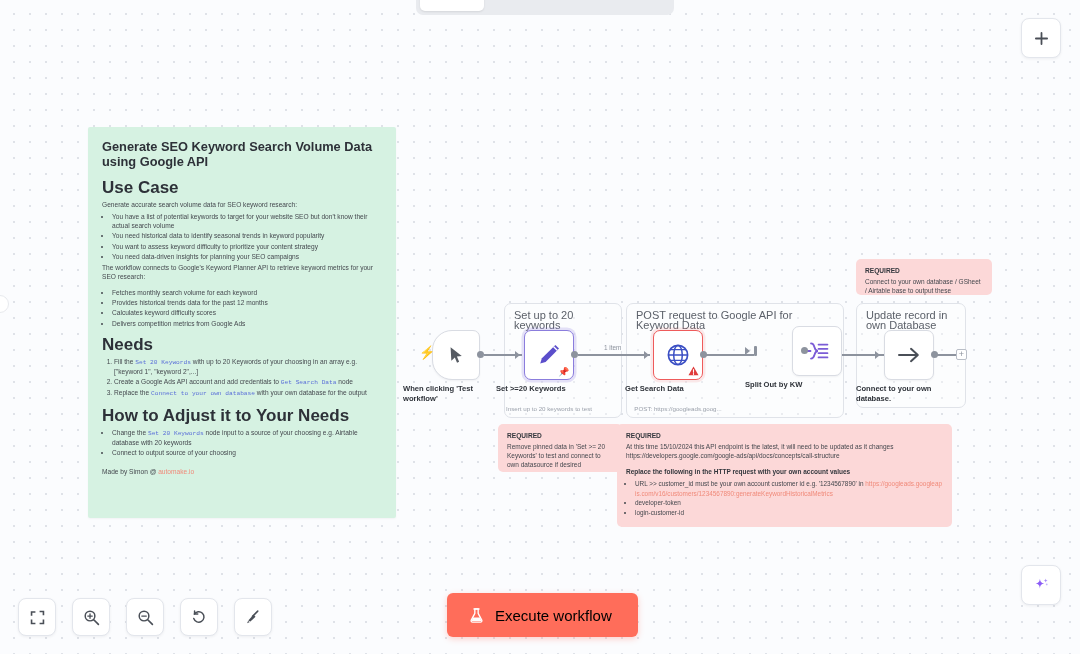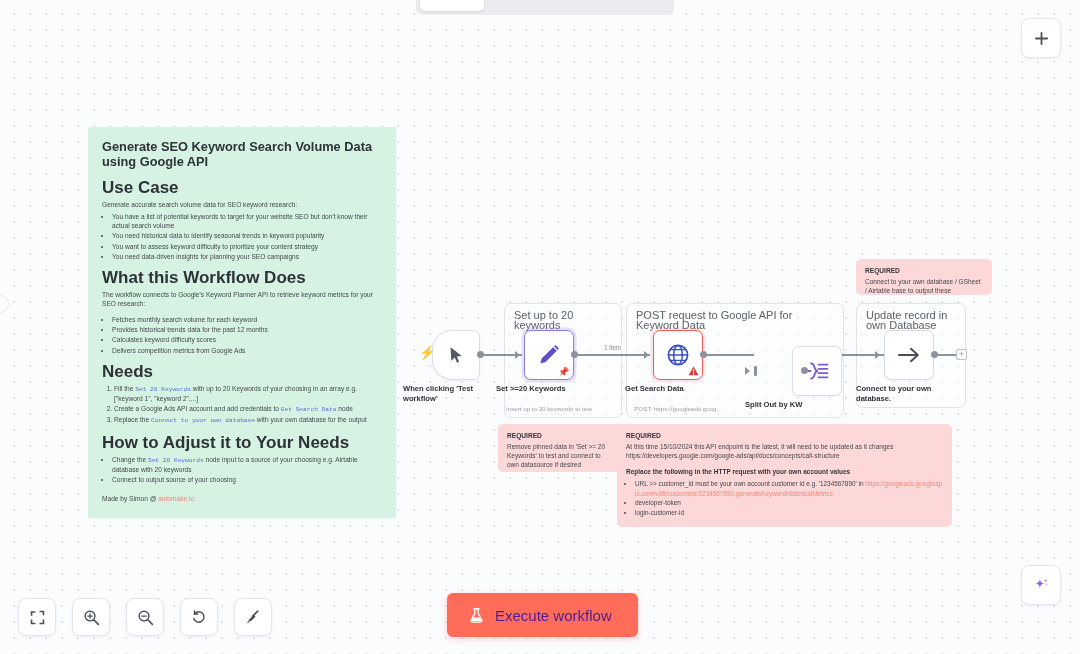--- a/index.html
+++ b/index.html
@@ -57,21 +57,21 @@
     position: absolute; left: 18px; bottom: 18px;
     display: flex; gap: 16px;
   }
   #canvas-toolbar .sq-btn { position: relative; left: auto; bottom: auto; width: 38px; height: 38px; }
 
   
   #execute-workflow-button {
     position: absolute; left: 447px; bottom: 17px;
     height: 44px; padding: 0 26px 0 22px;
     background: #ff6d5a;
-    color: #4c1d95;
+    color: #000000;
     border: none; border-radius: 6px;
     display: flex; align-items: center; gap: 11px;
     font-size: 15px; font-family: "Liberation Sans", sans-serif;
     box-shadow: 0 2px 6px rgba(255,109,90,.30);
     cursor: pointer;
   }
 
   
   #sticky-overview {
     position: absolute; left: 88px; top: 127px;
@@ -277,21 +277,20 @@
 
     <h2>Use Case</h2>
     <p>Generate accurate search volume data for SEO keyword research:</p>
     <ul>
       <li>You have a list of potential keywords to target for your website SEO but don't know their actual search volume</li>
       <li>You need historical data to identify seasonal trends in keyword popularity</li>
       <li>You want to assess keyword difficulty to prioritize your content strategy</li>
       <li>You need data-driven insights for planning your SEO campaigns</li>
     </ul>
 
-    <h2>What this Workflow Does</h2>
     <p>The workflow connects to Google's Keyword Planner API to retrieve keyword metrics for your SEO research:</p>
     <ul style="margin-top:7px">
       <li>Fetches monthly search volume for each keyword</li>
       <li>Provides historical trends data for the past 12 months</li>
       <li>Calculates keyword difficulty scores</li>
       <li>Delivers competition metrics from Google Ads</li>
     </ul>
 
     <h2>Needs</h2>
     <ol>
@@ -379,21 +378,21 @@
       <svg class="warn-badge" width="11" height="10" viewBox="0 0 12 11" style="position:absolute;right:3px;bottom:3px;">
         <path d="M6 0.6 11.5 10.3H0.5z" fill="#e03c3c"></path>
         <path d="M6 3.8v3.1M6 8.3v.9" stroke="#fff" stroke-width="1.2" stroke-linecap="round"></path>
       </svg>
     </div>
     <div class="node-label">Get Search Data</div>
     <div class="node-sublabel">POST: https://googleads.goog...</div>
     <div class="dot-out" style="left:47px; top:21px;"></div>
   </div>
 
-  <div class="node" style="left:754px; top:346px;padding-left:38px;">
+  <div class="node" style="left:754px; top:326px;padding-left:38px;">
     <div class="arrow-in" style="left:-9px; top:21px;"></div>
     <div class="node-box">
       <svg width="26" height="24" viewBox="0 0 26 24">
         <path d="M2 12h4.5" stroke="#7b5cd6" stroke-width="1.8" stroke-linecap="round"></path>
         <path d="M7 4.4c5 0 2 7.6 7 7.6-5 0-2 7.6-7 7.6" fill="none" stroke="#7b5cd6" stroke-width="1.8" stroke-linecap="round"></path>
         <path d="M14.5 5.6h9M14.5 9.8h9M14.5 14.2h9M14.5 18.4h9" stroke="#7b5cd6" stroke-width="1.7" stroke-linecap="round"></path>
       </svg>
     </div>
     <div class="node-label">Split Out by KW</div>
     <div class="dot-out" style="left:47px; top:21px;"></div>

